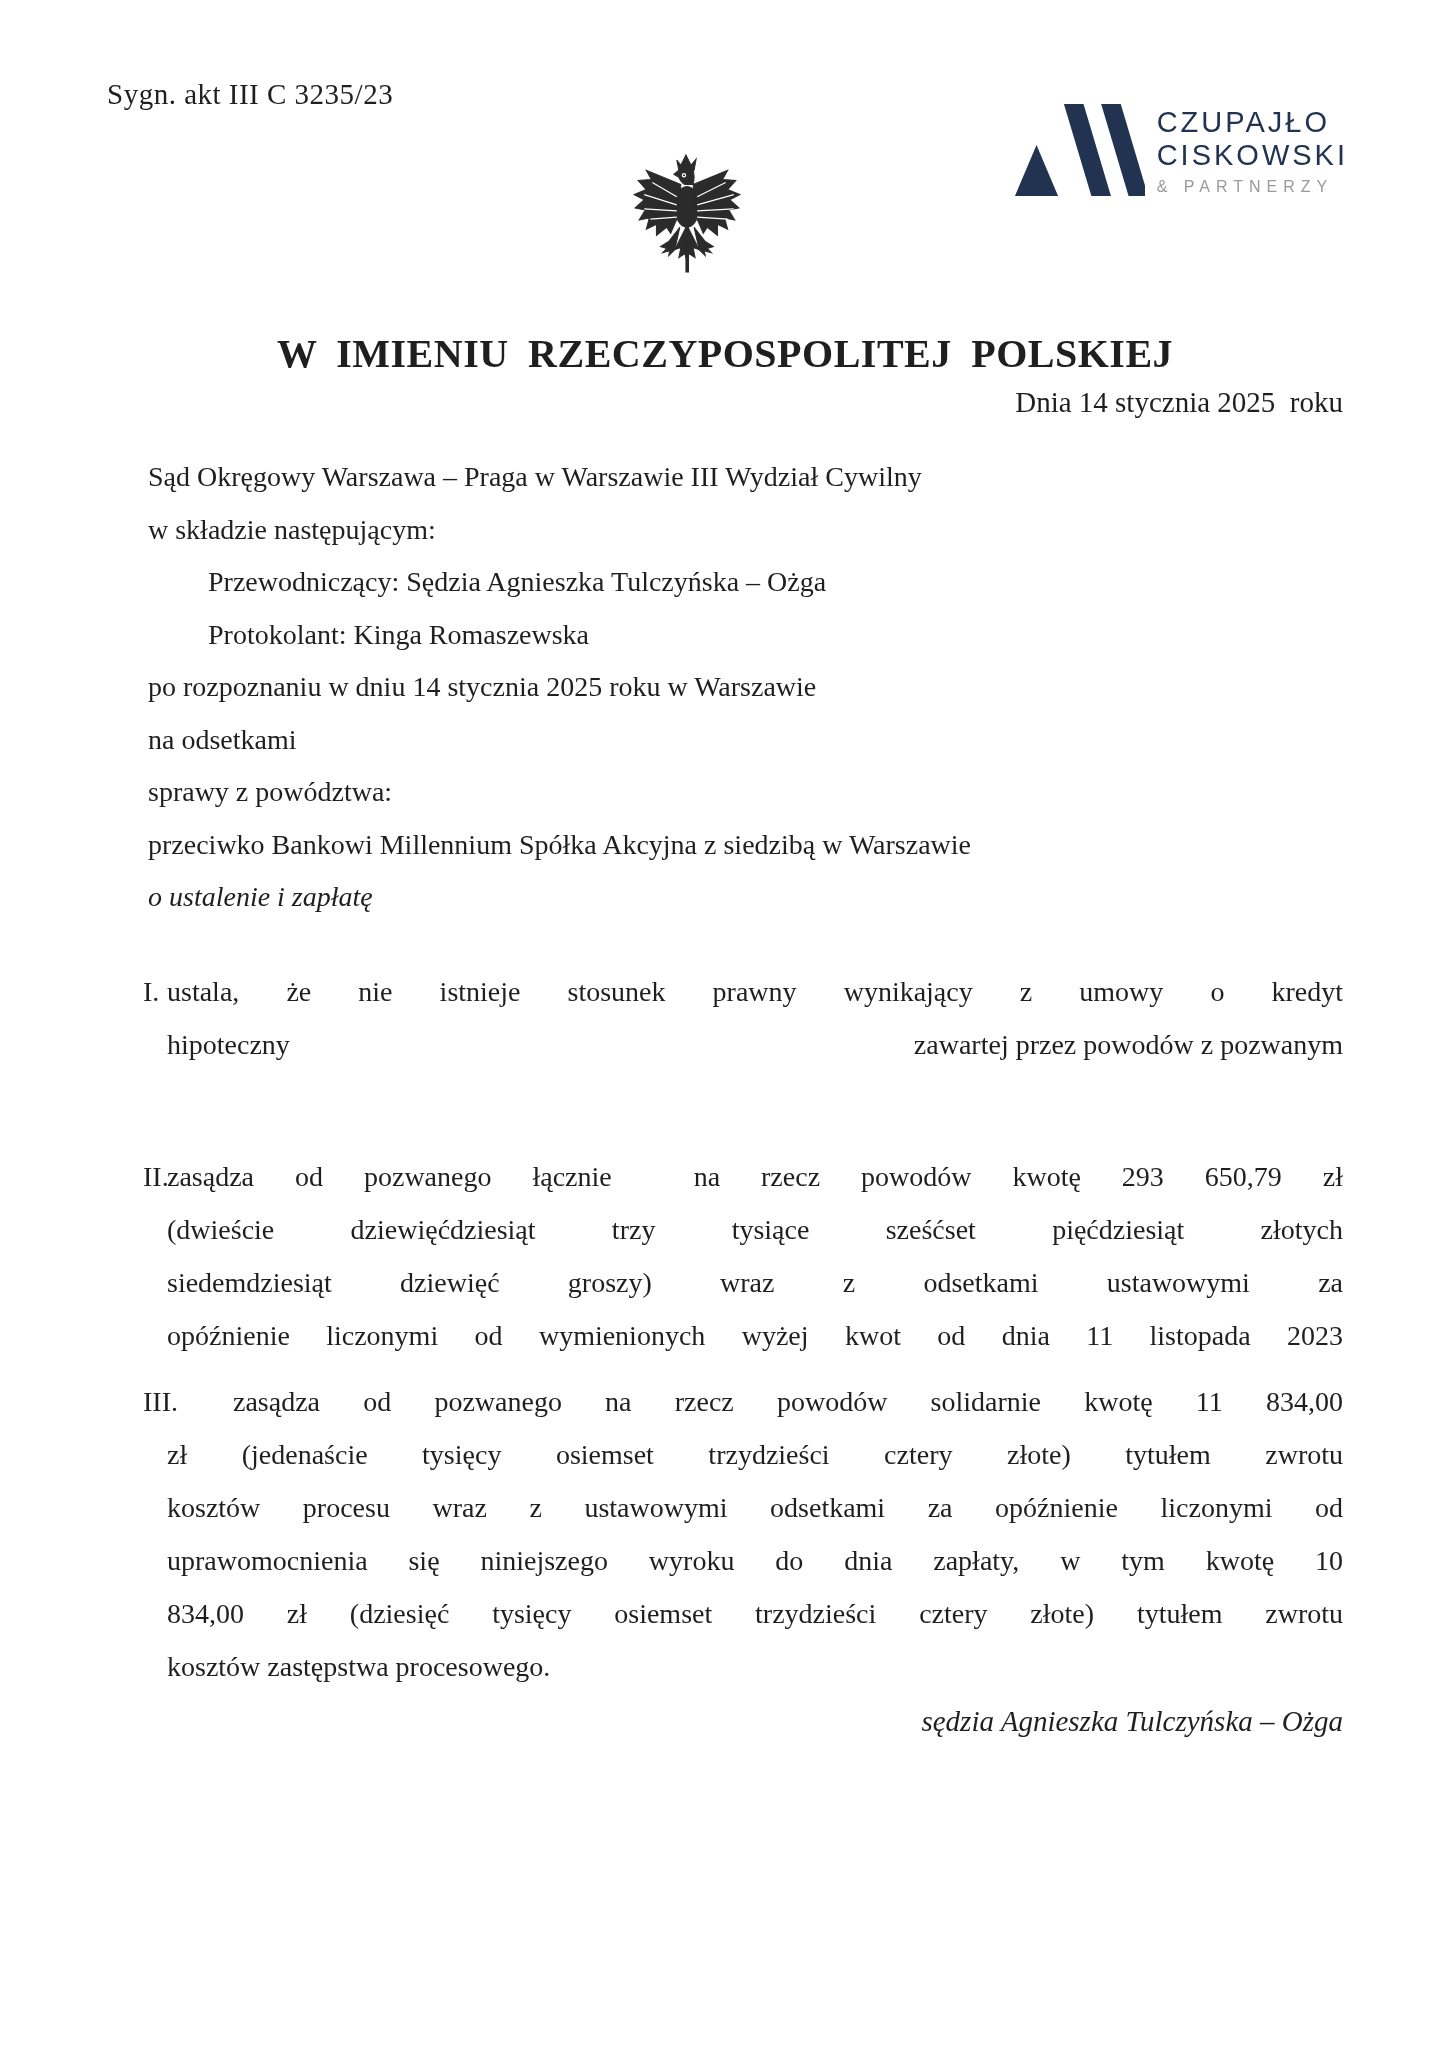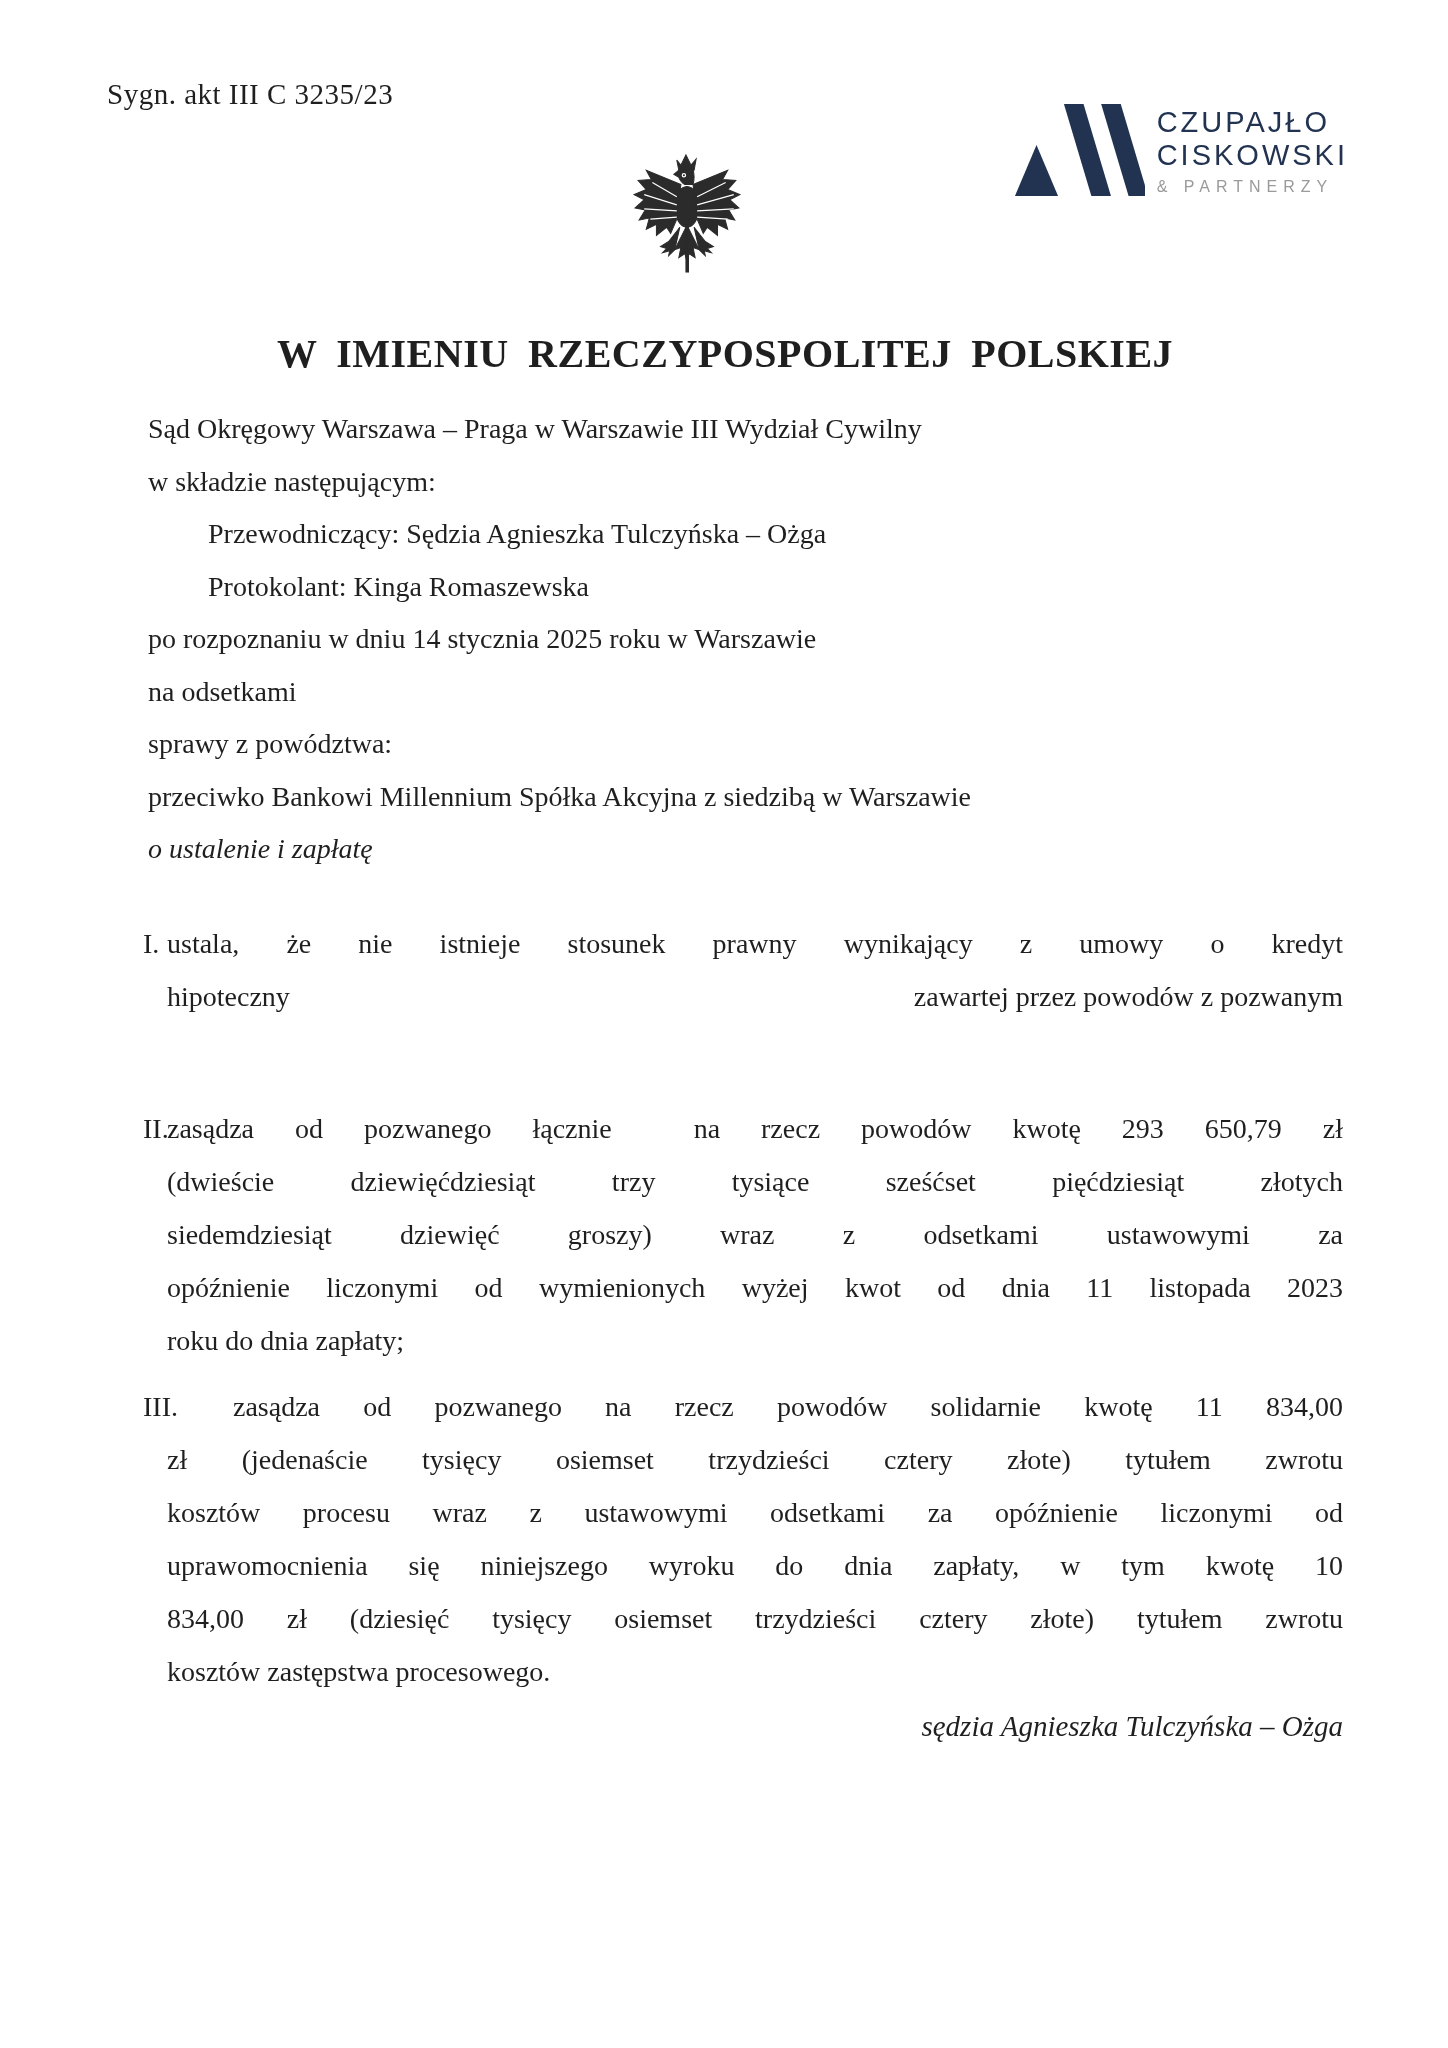--- a/index.html
+++ b/index.html
@@ -119,20 +119,21 @@
     <g stroke="#ffffff" stroke-width="1.2" fill="none">
       <path d="M20,34 L44,48 M12,46 L44,56 M12,60 L44,62 M18,70 L44,68"></path>
       <path d="M92,34 L64,48 M100,46 L64,56 M100,60 L64,62 M94,70 L64,68"></path>
       <circle cx="51" cy="27" r="1.6"></circle>
     </g>
   </svg>
 
   <div class="content">
 
     <div class="subtitle">W IMIENIU RZECZYPOSPOLITEJ POLSKIEJ</div>
+    <div class="dateline">Dnia 14 stycznia 2025&nbsp; roku</div>
 
     <div class="intro">
       <div class="iline">Sąd Okręgowy Warszawa – Praga w Warszawie III Wydział Cywilny</div>
       <div class="iline">w składzie następującym:</div>
       <div class="iline indent">Przewodniczący: Sędzia Agnieszka Tulczyńska – Ożga</div>
       <div class="iline indent">Protokolant: Kinga Romaszewska</div>
       <div class="iline">po rozpoznaniu w dniu 14 stycznia 2025 roku w Warszawie</div>
       <div class="iline">na odsetkami</div>
       <div class="iline">sprawy z powództwa:</div>
       <div class="iline">przeciwko Bankowi Millennium Spółka Akcyjna z siedzibą w Warszawie</div>
@@ -154,21 +155,20 @@
 
       <div class="item-gap-large"></div>
 
       <div class="item">
         <div class="numeral">II.</div>
         <div class="itext">
           <div class="jline">zasądza od pozwanego łącznie&nbsp; na rzecz powodów kwotę 293&nbsp;650,79 zł</div>
           <div class="jline">(dwieście dziewięćdziesiąt trzy tysiące sześćset pięćdziesiąt złotych</div>
           <div class="jline">siedemdziesiąt dziewięć groszy) wraz z odsetkami ustawowymi za</div>
           <div class="jline">opóźnienie liczonymi od wymienionych wyżej kwot od dnia 11 listopada 2023</div>
-          <div class="lline">roku do dnia zapłaty;</div>
         </div>
       </div>
 
       <div class="item-gap-small"></div>
 
       <div class="item">
         <div class="numeral">III.</div>
         <div class="itext">
           <div class="jline first-indent">zasądza od pozwanego na rzecz powodów solidarnie kwotę 11&nbsp;834,00</div>
           <div class="jline">zł (jedenaście tysięcy osiemset trzydzieści cztery złote) tytułem zwrotu</div>

